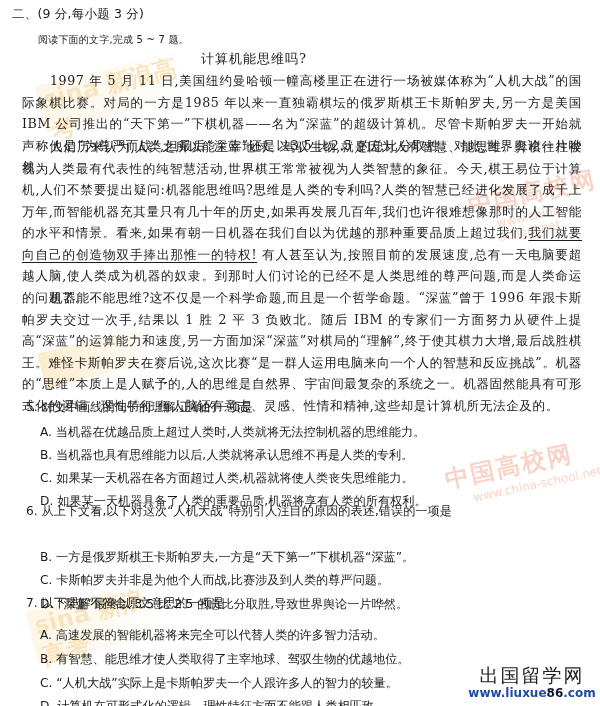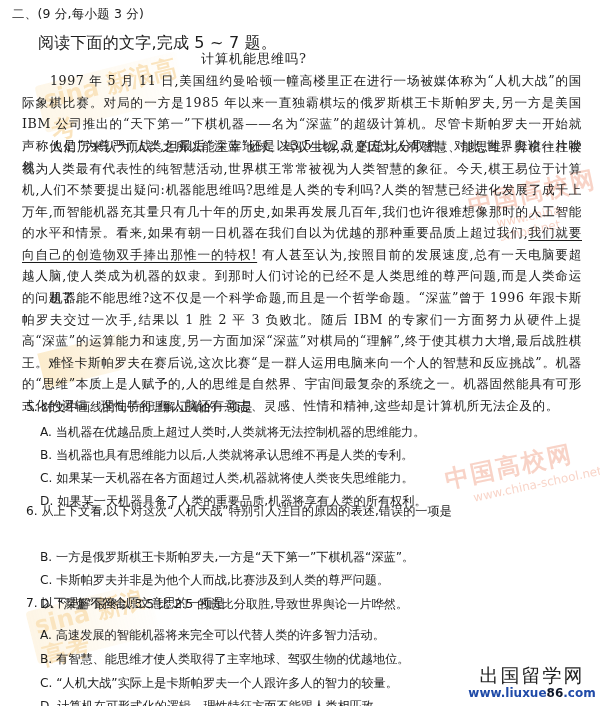--- a/index.html
+++ b/index.html
@@ -5,21 +5,21 @@
   html, body { margin: 0; padding: 0; }
   body {
     width: 600px; height: 706px; overflow: hidden; position: relative;
     background: #ffffff; color: #1c1c1c;
     font-family: "DejaVu Serif", "Liberation Serif", serif;
     font-size: 12.6px;
   }
   .page { position: absolute; left: 0; top: 0; width: 600px; height: 706px; }
   .line { position: absolute; white-space: nowrap; letter-spacing: 0.2px; }
   .section { left: 12px; top: 6px; font-family: "DejaVu Sans", "Liberation Sans", sans-serif; font-size: 12.5px; }
-  .instr { left: 38px; top: 33px; font-family: "DejaVu Sans", "Liberation Sans", sans-serif; font-size: 16px; }
+  .instr { left: 38px; top: 33px; font-family: "DejaVu Sans", "Liberation Sans", sans-serif; font-size: 10px; }
   .title { left: 0; width: 508px; top: 50px; text-align: center; font-size: 13px; letter-spacing: 1px; }
   .para { position: absolute; left: 22px; width: 560px; line-height: 21.5px; text-align: justify; letter-spacing: 0.6px; }
   .para .indent { display: inline-block; width: 28px; }
   .underline { text-decoration: underline; text-underline-offset: 3px; }
   .q { position: absolute; left: 26px; font-family: "DejaVu Sans", "Liberation Sans", sans-serif; font-size: 12.2px; white-space: nowrap; }
   .opt { position: absolute; left: 40px; font-family: "DejaVu Sans", "Liberation Sans", sans-serif; font-size: 12.2px; white-space: nowrap; }
   .wm { position: absolute; pointer-events: none; }
   .wm-sina { left: 38px; top: 68px; width: 140px; height: 48px; color: #f2b54a; opacity: 0.35; font-family: "DejaVu Sans", sans-serif; font-size: 24px; font-weight: bold; transform: rotate(-14deg); background: linear-gradient(90deg, rgba(246,200,110,0.45), rgba(246,200,110,0.05)); border-radius: 4px; padding-left: 6px; }
   .wm-sina2 { left: 30px; top: 596px; width: 120px; height: 54px; color: #f2b54a; opacity: 0.35; font-family: "DejaVu Sans", sans-serif; font-size: 24px; font-weight: bold; transform: rotate(-14deg); background: linear-gradient(90deg, rgba(246,200,110,0.5), rgba(246,200,110,0.05)); border-radius: 4px; padding-left: 6px; }
   .wm-sina3 { left: 40px; top: 340px; width: 110px; height: 36px; background: linear-gradient(90deg, rgba(246,200,110,0.35), rgba(246,200,110,0.03)); transform: rotate(-14deg); }

